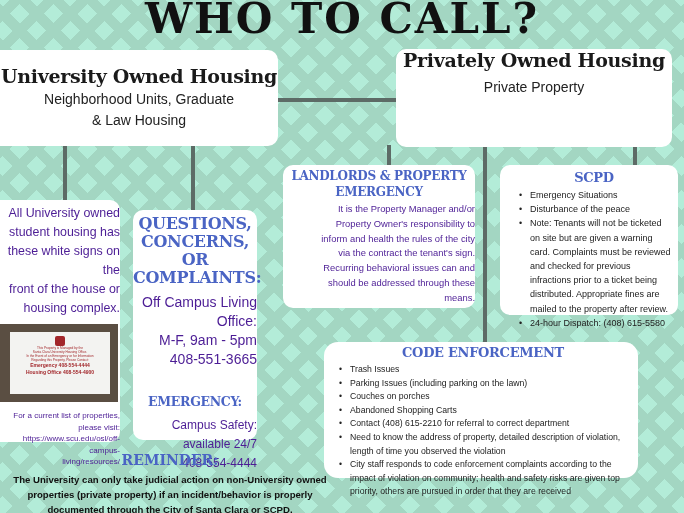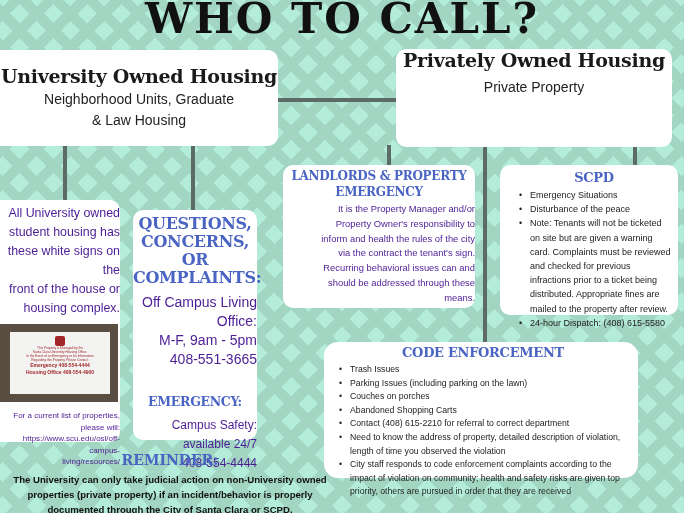--- a/index.html
+++ b/index.html
@@ -92,21 +92,21 @@
       <div class="sign-small">This Property is Managed by the</div>
       <div class="sign-small">Santa Clara University Housing Office.</div>
       <div class="sign-small">In the Event of an Emergency or for Information</div>
       <div class="sign-small">Regarding this Property, Please Contact:</div>
       <div class="sign-big">Emergency 408-554-4444</div>
       <div class="sign-big" style="line-height:6px;">Housing Office 408-554-4900</div>
     </div>
   </div>
   <div class="ctext" style="font-size:8px;line-height:11.5px;margin-top:8px;">
     <div>For a current list of properties,</div>
-    <div>please will:</div>
+    <div>please visit:</div>
     <div>https://www.scu.edu/osl/off-campus-</div>
     <div>living/resources/</div>
   </div>
 </div>
 
 <div class="card" style="left:133px;top:210px;width:124px;height:230px;padding-top:5px;">
   <div class="blue-head" style="font-size:16px;line-height:18px;">
     <div>QUESTIONS,</div>
     <div>CONCERNS, OR</div>
     <div>COMPLAINTS:</div>

